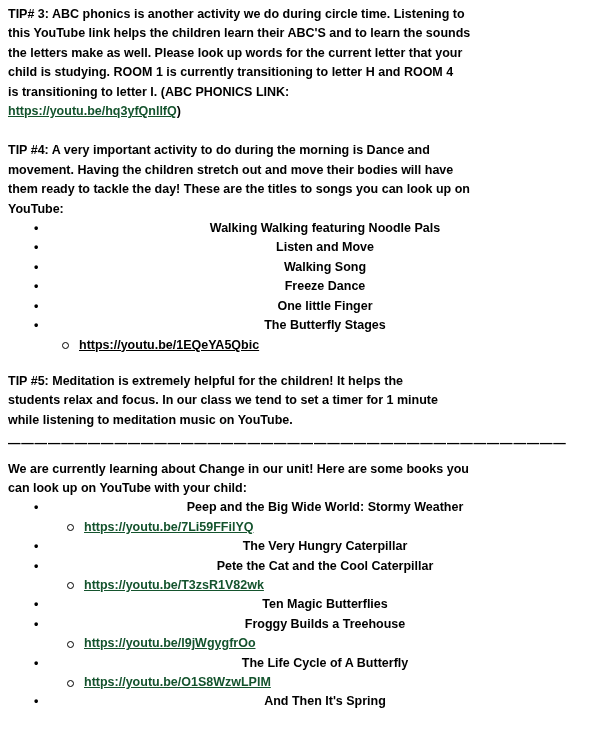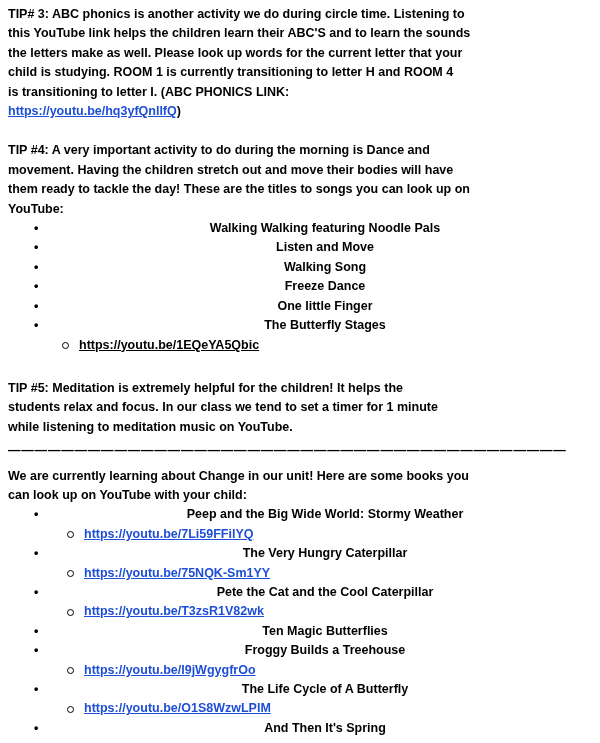--- a/index.html
+++ b/index.html
@@ -13,21 +13,21 @@
     font-weight: bold;
     font-size: 12.5px;
     line-height: 19.4px;
     color: #000000;
     overflow: hidden;
   }
   .pre { white-space: pre-line; }
   .para { margin: 0; }
   .m-tip4 { margin-top: 20px; }
   .m-songs { margin-top: 2px; }
-  .m-tip5 { margin-top: 24px; }
+  .m-tip5 { margin-top: 17px; }
   .m-divider { margin-top: 4px; }
   .m-intro { margin-top: 6px; }
 
   .list { margin: 0; }
   .li1 { position: relative; margin-left: 42px; text-align: center; }
   .li1::before {
     content: "\2022";
     position: absolute;
     left: -16px;
     top: 0;
@@ -39,21 +39,21 @@
     position: absolute;
     left: -17px;
     top: 6.5px;
     width: 5px;
     height: 5px;
     border: 1.5px solid #000000;
     border-radius: 50%;
     box-sizing: content-box;
   }
   .link {
-    color: #1d4ed8;
+    color: #14532d;
     text-decoration: underline;
     cursor: pointer;
   }
   .divider {
     letter-spacing: 0.8px;
     white-space: nowrap;
     overflow: hidden;
     max-width: 568px;
   }
 </style>
@@ -91,21 +91,20 @@
   <div class="divider m-divider">——————————————————————————————————————————</div>
 
   <p class="para m-intro"><span class="pre">We are currently learning about Change in our unit! Here are some books you
 can look up on YouTube with your child:</span></p>
 
   <div class="list">
     <div class="li1"><span>Peep and the Big Wide World: Stormy Weather</span></div>
     <div class="li2"><a class="link">https://youtu.be/7Li59FFilYQ</a></div>
 
     <div class="li1"><span>The Very Hungry Caterpillar</span></div>
-    <div class="li2"><a class="link">https://youtu.be/75NQK-Sm1YY</a></div>
 
     <div class="li1"><span>Pete the Cat and the Cool Caterpillar</span></div>
     <div class="li2"><a class="link">https://youtu.be/T3zsR1V82wk</a></div>
 
     <div class="li1"><span>Ten Magic Butterflies</span></div>
 
     <div class="li1"><span>Froggy Builds a Treehouse</span></div>
     <div class="li2"><a class="link">https://youtu.be/l9jWgygfrOo</a></div>
 
     <div class="li1"><span>The Life Cycle of A Butterfly</span></div>

